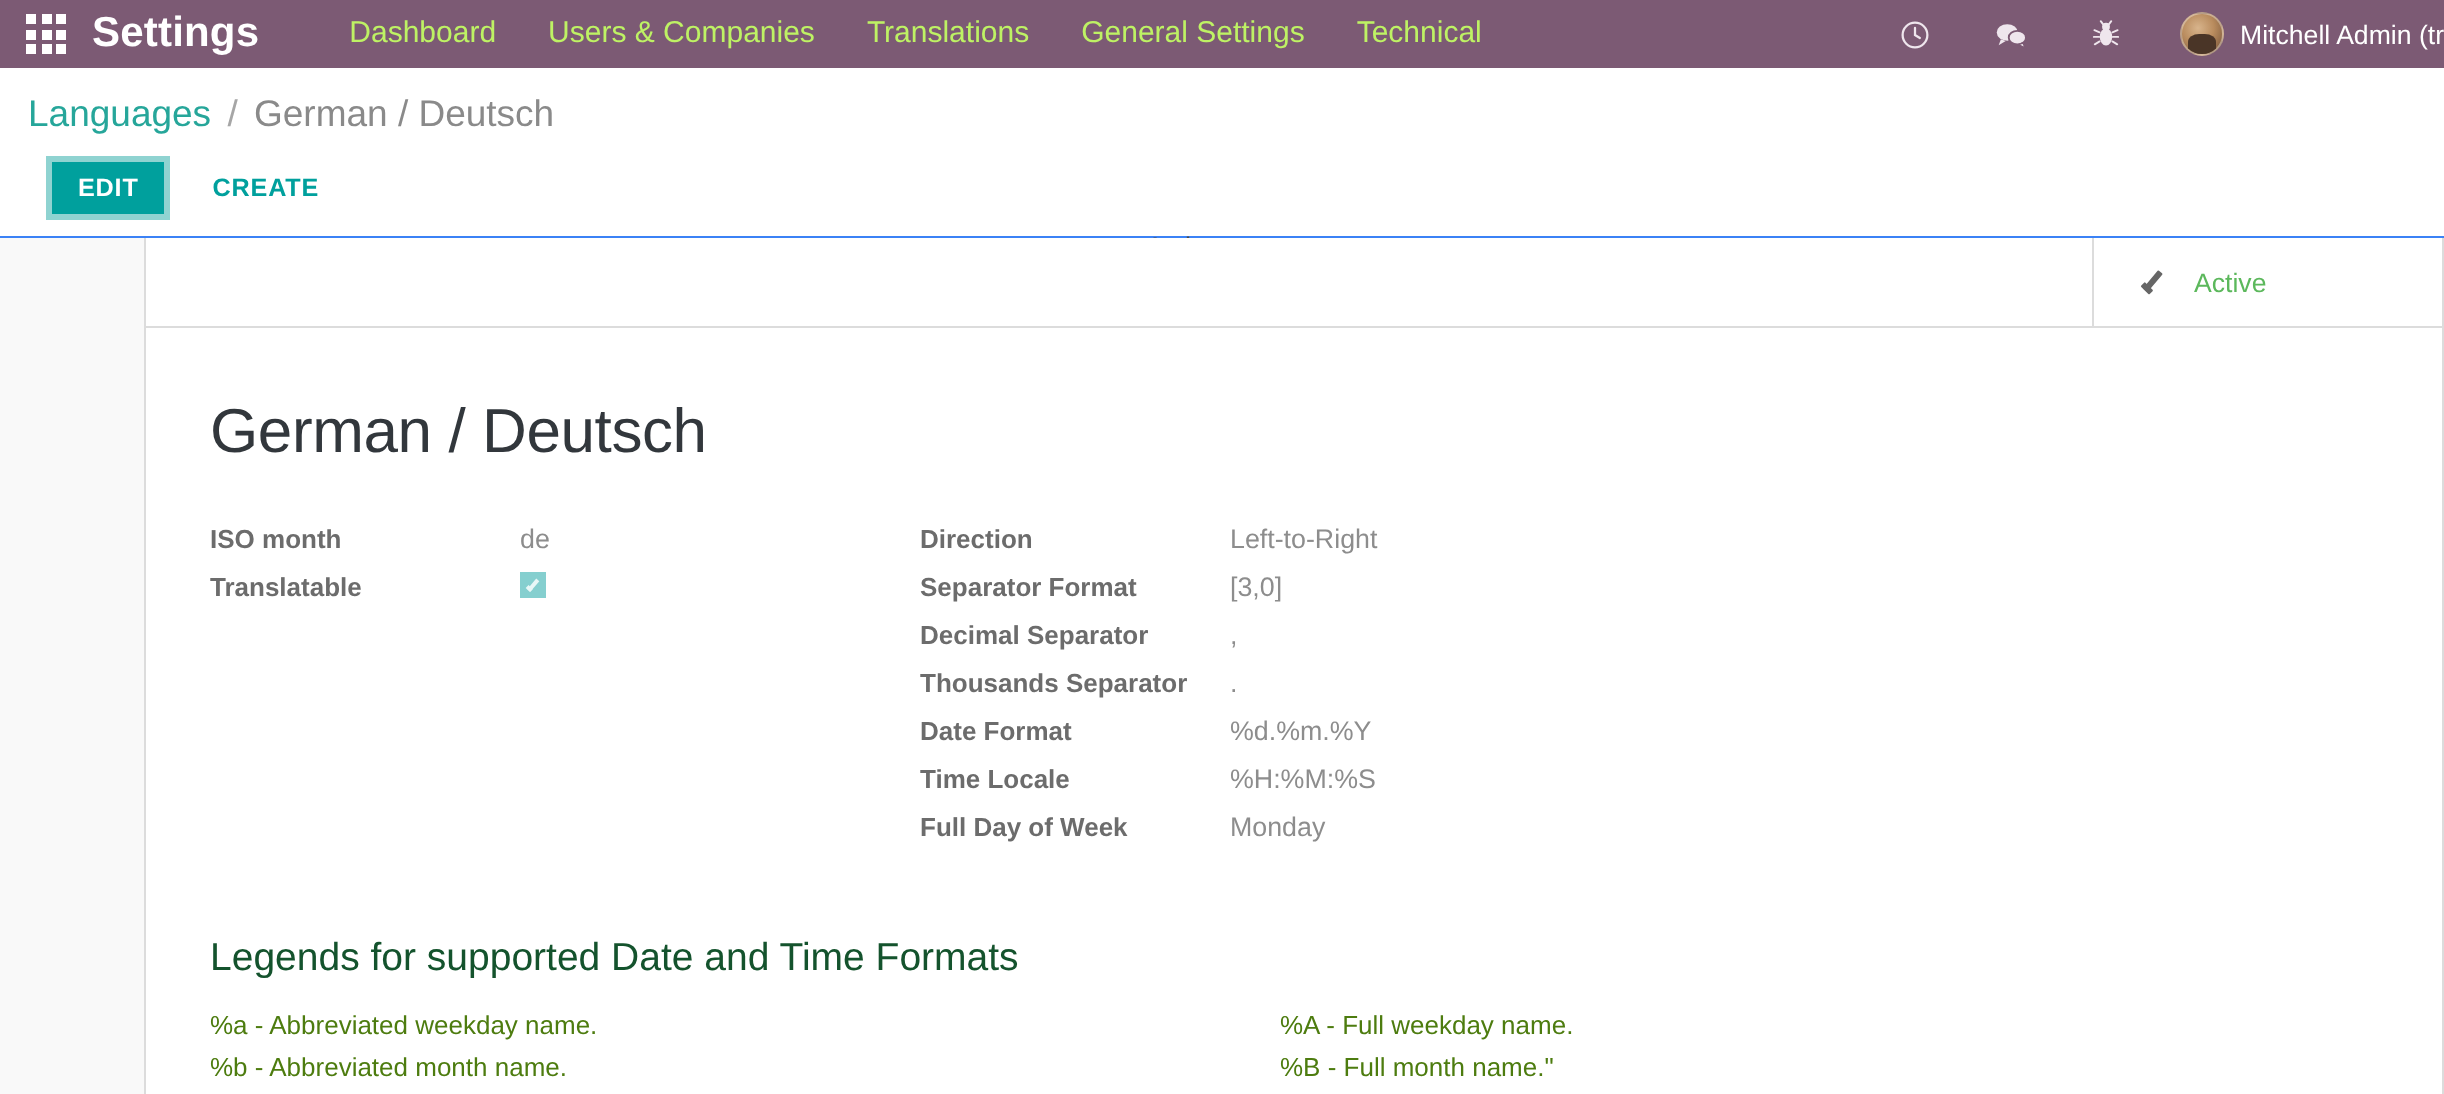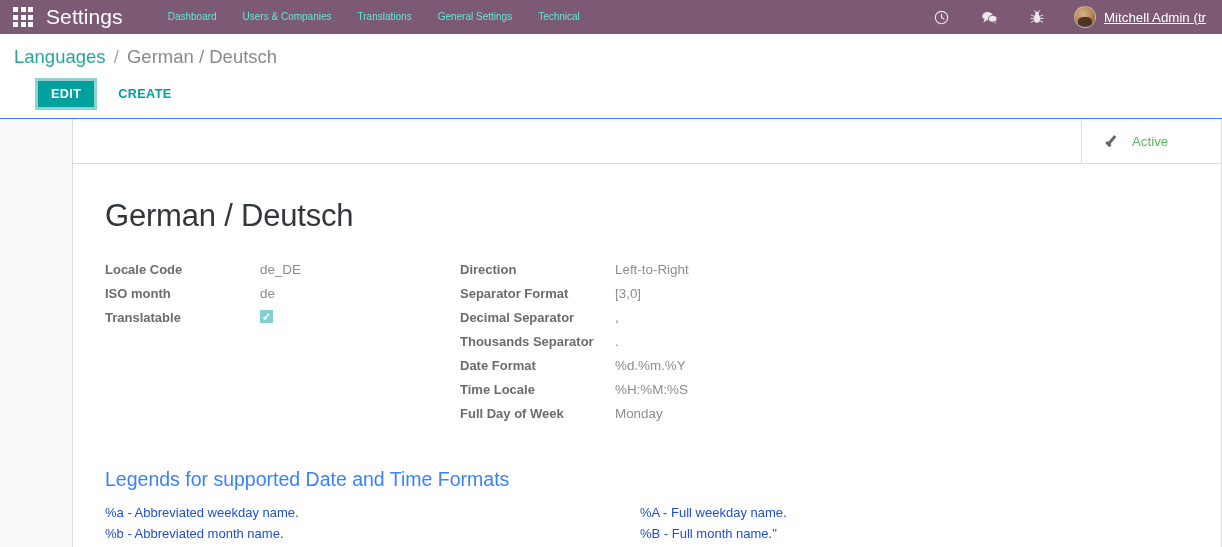--- a/index.html
+++ b/index.html
@@ -31,43 +31,42 @@
   .apps-grid {
     display: grid;
     grid-template-columns: repeat(3, 5px);
     grid-template-rows: repeat(3, 5px);
     gap: 2.5px;
   }
   .apps-grid i { display: block; width: 5px; height: 5px; background: #fff; }
 
   .brand {
     font-size: 21px;
-    font-weight: normal;
+    font-weight: bold;
     color: #ffffff;
     margin-right: 32px;
     letter-spacing: .1px;
     cursor: pointer;
   }
   .menu-items { display: flex; align-items: center; gap: 0; }
   .menu-item {
-    font-size: 10px;
-    color: #5eead4;
+    font-size: 15px;
+    color: #bef264;
     padding: 0 13px;
     line-height: 34px;
     cursor: pointer;
   }
 
   .nav-right {
     position: absolute;
-    right: 16px; top: 0;
+    right: 0; top: 0;
     height: 34px;
     display: flex;
     align-items: center;
     gap: 14px;
-    text-decoration: underline;
   }
   .nav-icon {
     width: 34px; height: 34px;
     display: flex; align-items: center; justify-content: center;
     cursor: pointer;
     color: #f0e7ee;
   }
   .user-block {
     display: flex; align-items: center;
     padding-left: 6px;
@@ -110,21 +109,21 @@
     font-size: 18.5px;
     line-height: 24px;
     white-space: nowrap;
   }
   .bc-link { color: #26a69a; cursor: pointer; }
   .bc-sep { color: #a6a6a6; margin: 0 3px; }
   .bc-current { color: #8a8a8a; }
 
   .cp-buttons {
     position: absolute;
-    left: 22px; top: 47px;
+    left: 10px; top: 47px;
     display: flex; align-items: center; gap: 0; padding-left: 16px;
   }
   .btn-edit {
     background: #00a09d;
     color: #ffffff;
     border: none;
     outline: 3px solid #8fd3d1;
     font-size: 12.6px;
     font-weight: bold;
     letter-spacing: .4px;
@@ -187,21 +186,21 @@
   }
 
   
   .statusbar {
     display: flex;
     height: 45px;
     border-bottom: 1px solid #dcdcdc;
   }
   .statusbar-spacer { flex: 1; }
   .statusbar-status {
-    width: 140px;
+    width: 175px;
     border-left: 1px solid #dcdcdc;
     display: flex;
     align-items: center;
     gap: 11px;
     padding-left: 22px;
   }
   .check-icon {
     display: inline-block;
     width: 17px; height: 17px;
     position: relative;
@@ -288,33 +287,33 @@
     width: 6.5px; height: 1.8px;
     background: #e8f7f7;
     transform: rotate(-50deg);
     transform-origin: left bottom;
   }
 
   
   .legends-block { margin-top: 38px; }
   .legends-title {
     font-size: 19.5px;
-    color: #3b82f6;
+    color: #14532d;
     font-weight: normal;
     margin: 0 0 12px 0;
     line-height: 1.2;
   }
   .legend-grid {
     display: grid;
     grid-template-columns: 535px 1fr;
     row-gap: 2px;
   }
   .legend-item {
     font-size: 13px;
-    color: #1d4ed8;
+    color: #4d7c0f;
     line-height: 19px;
     white-space: nowrap;
   }
 </style>
 </head>
 <body>
 
 <div class="navbar">
 
   <div class="apps-btn">
@@ -410,24 +409,20 @@
 
     <div class="sheet-inner">
 
       <h1 class="record-title">German / Deutsch</h1>
 
       <div class="fields-row">
 
         <div class="field-col">
           <table class="fields">
             <tbody>
-                <tr>
-              <td class="flabel">Locale Code</td>
-              <td class="fvalue">de_DE</td>
-            </tr>
             <tr>
               <td class="flabel">ISO month</td>
               <td class="fvalue">de</td>
             </tr>
             <tr>
               <td class="flabel">Translatable</td>
               <td class="fvalue">
                 <span class="cb"></span>
               </td>
             </tr>

